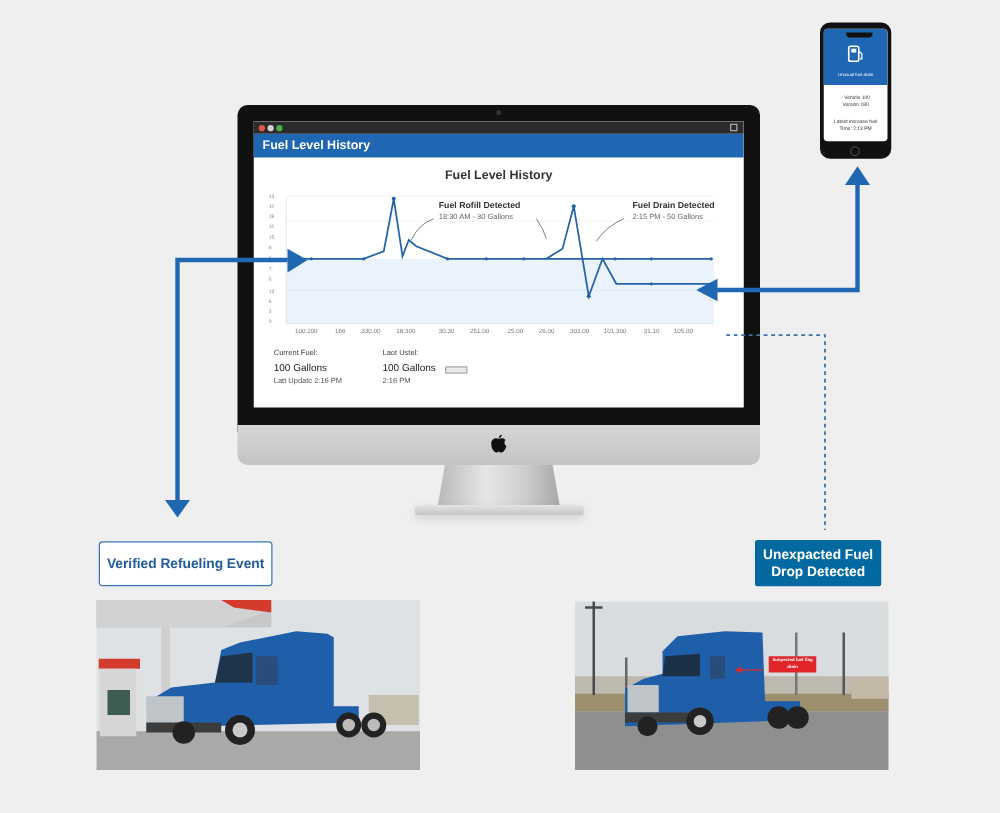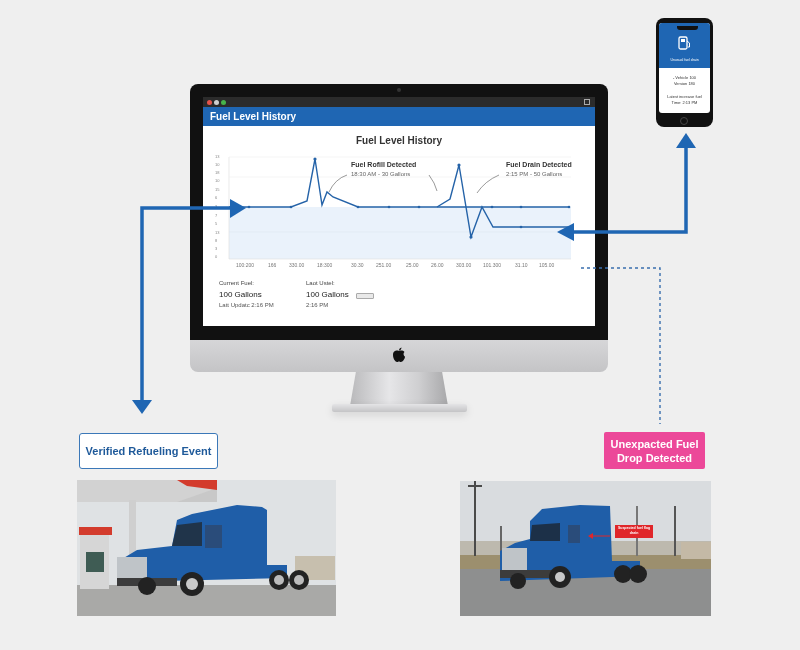--- a/index.html
+++ b/index.html
@@ -112,21 +112,21 @@
 
     
     .verified-label {
       left: 79px; top: 433px; width: 139px; height: 36px;
       background: #fff; border: 1px solid #3b78b8; border-radius: 3px;
       color: #1f5a9a; font-size: 11px; font-weight: bold;
       display: flex; align-items: center; justify-content: center;
     }
     .unexpected-label {
       left: 604px; top: 432px; width: 101px; height: 37px;
-      background: #ec4899; border-radius: 2px;
+      background: #0369a1; border-radius: 2px;
       color: #fff; font-size: 11px; font-weight: bold; text-align: center;
       display: flex; align-items: center; justify-content: center; line-height: 14px;
       padding: 0 4px;
     }
 
     
     .photo { overflow: hidden; }
     .photo-left { left: 77px; top: 480px; width: 259px; height: 136px; }
     .photo-right { left: 460px; top: 481px; width: 251px; height: 135px; }
     .photo-tag {

